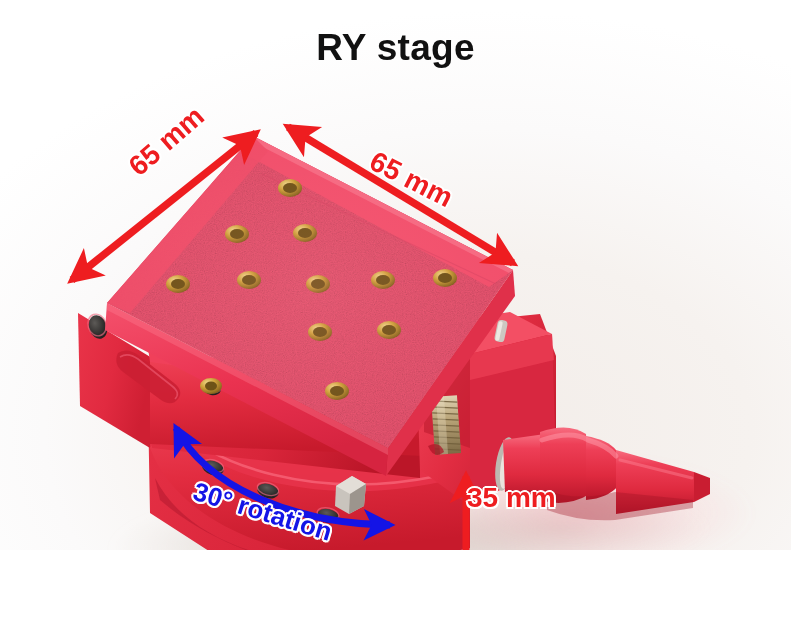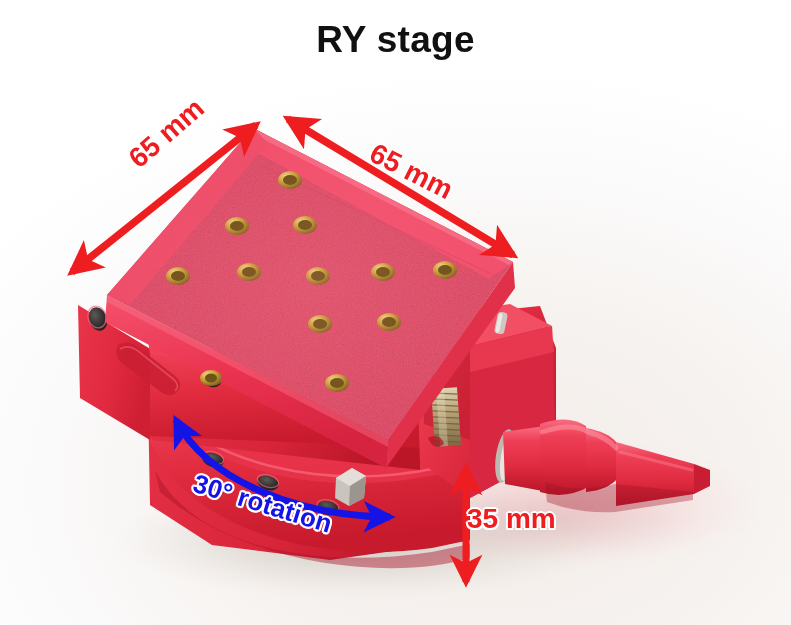--- a/index.html
+++ b/index.html
@@ -7,25 +7,26 @@
     margin: 0;
     padding: 0;
     background: #ffffff;
   }
   body {
     font-family: "Liberation Sans", sans-serif;
   }
   #scene {
     position: relative;
     width: 791px;
-    height: 625px;
+    height: 542px;
     overflow: hidden;
     background:
       radial-gradient(ellipse 620px 420px at 62% 78%, #f3ede9 0%, #f6f2ef 42%, #fbfafa 72%, #ffffff 100%),
       linear-gradient(160deg, #ffffff 0%, #fdfdfd 35%, #f4f1ee 80%, #efeae6 100%);
+    margin-top: 8px;
   }
 
   
   #title {
     position: absolute;
     left: 0;
     top: 20px;
     width: 791px;
     text-align: center;
     font-size: 37px;
@@ -82,21 +83,21 @@
   }
   #label-rotation {
     left: 198px;
     top: 470px;
     font-size: 26px;
     transform: rotate(17deg);
     transform-origin: left top;
   }
   #label-35 {
     left: 467px;
-    top: 505px;
+    top: 476px;
     font-size: 28px;
     text-align: center;
   }
 </style>
 </head>
 <body>
 
 <div id="scene">
 
   <div id="title">RY stage</div>

